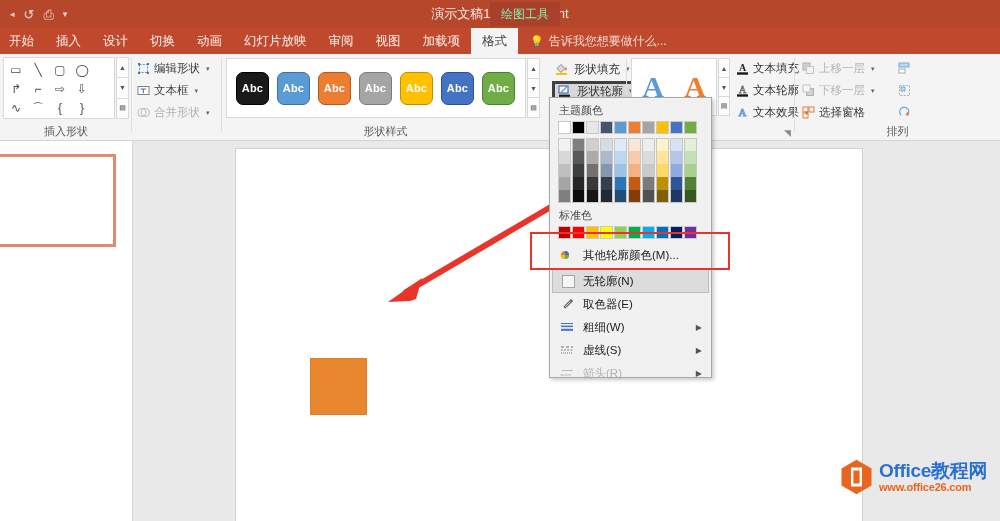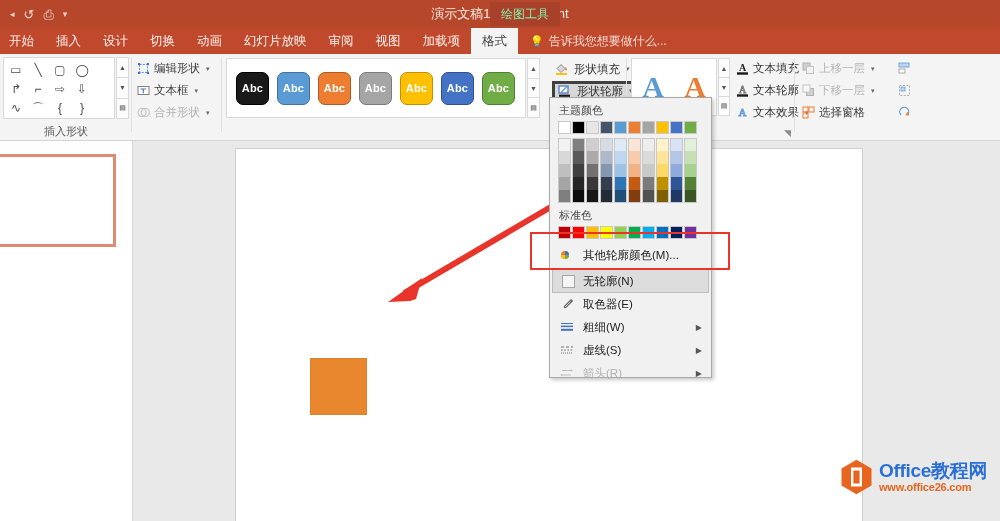--- a/index.html
+++ b/index.html
@@ -320,20 +320,21 @@
         </div>
         <div class="abc" style="background:#70ad47;color:#fff;border:1px solid #507e32;">
           <span>Abc</span>
         </div>
       </div>
       <div class="gal-scroll">
         <div class="scroll-btn">▲</div>
         <div class="scroll-btn">▼</div>
         <div class="scroll-btn">▤</div>
       </div>
+      <div class="grp-label">形状样式</div>
     </div>
 
     <div class="grp" id="g-fill">
       <div class="fillrow" style="top:5px;">
         <span class="sw-ico">
           <svg width="14" height="13" viewBox="0 0 14 13">
               <path d="M2 6.5 L6 2.5 L10 6.5 L6 10.5 Z" fill="#d9d9d9" stroke="#7f7f7f" stroke-width=".9"></path>
               <path d="M10.5 4.5c1.4 2 1.9 3 1.1 3.7-.7.6-1.6.1-1.5-1 .1-.8.4-1.8.4-2.7z" fill="#ed7d31"></path>
               <rect x="1" y="11" width="11" height="2" fill="#ffc000"></rect>
             </svg>
@@ -457,20 +458,21 @@
         </span>
       </div>
       <div class="arr-row" style="left:102px; top:49px;">
         <span class="cmd-ico">
           <svg width="13" height="13" viewBox="0 0 13 13">
               <path d="M3 9 A4.5 4.5 0 1 1 9.5 9" fill="none" stroke="#5b9bd5" stroke-width="1.2"></path>
               <path d="M9.5 5.5 L11 9.5 L7.4 9.3 Z" fill="#ed7d31"></path>
             </svg>
         </span>
       </div>
+      <div class="grp-label">排列</div>
     </div>
   </div>
 
   <div class="workarea">
     <div class="thumbpane">
       <div class="thumb"></div>
     </div>
     <div class="vsplit"></div>
     <div class="canvas-wrap">
       <div class="slide">

